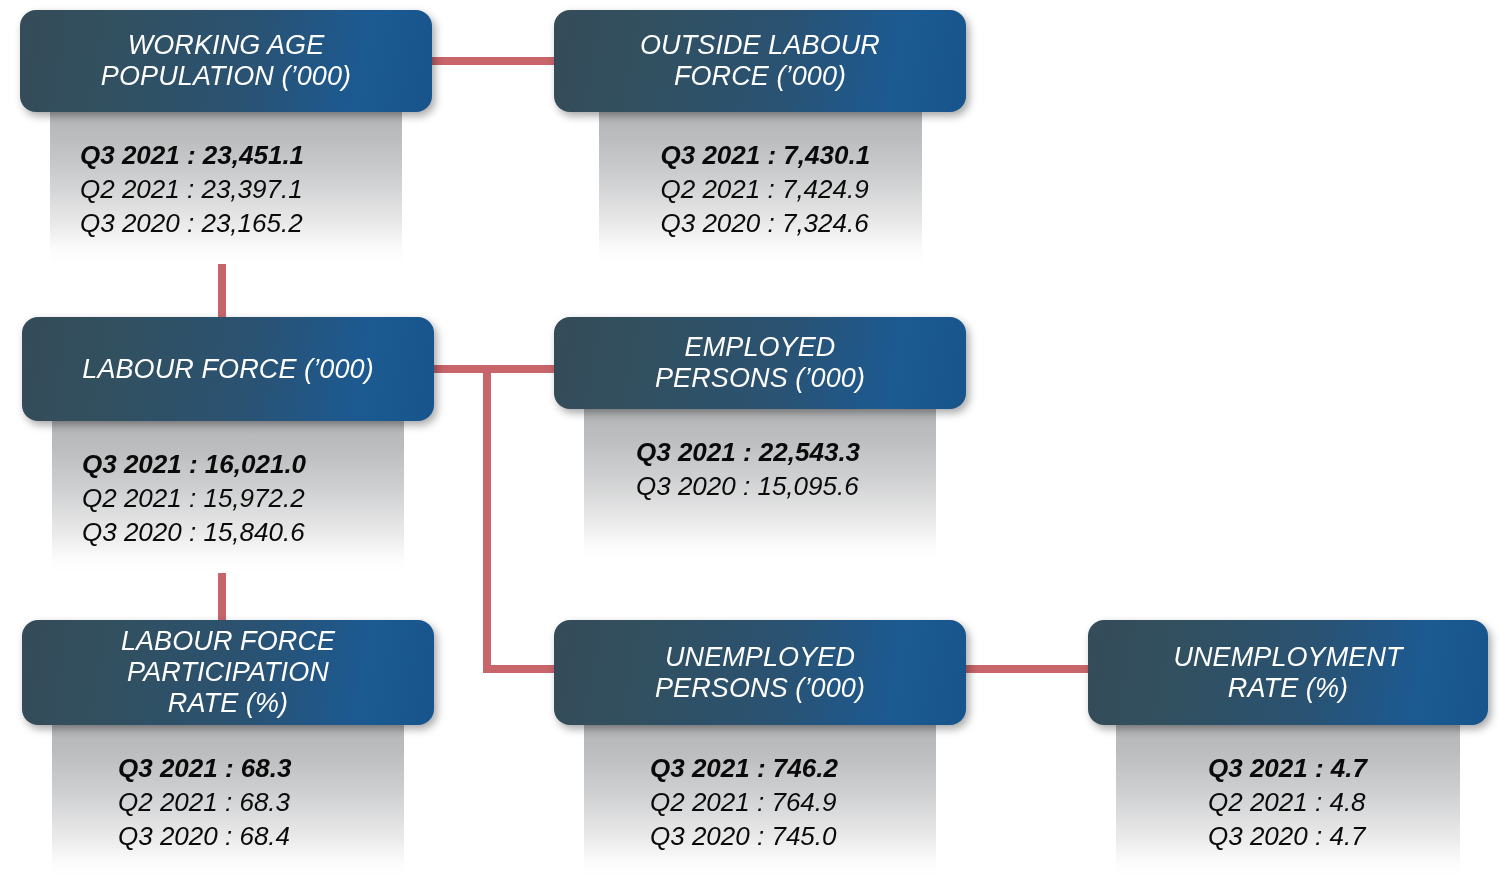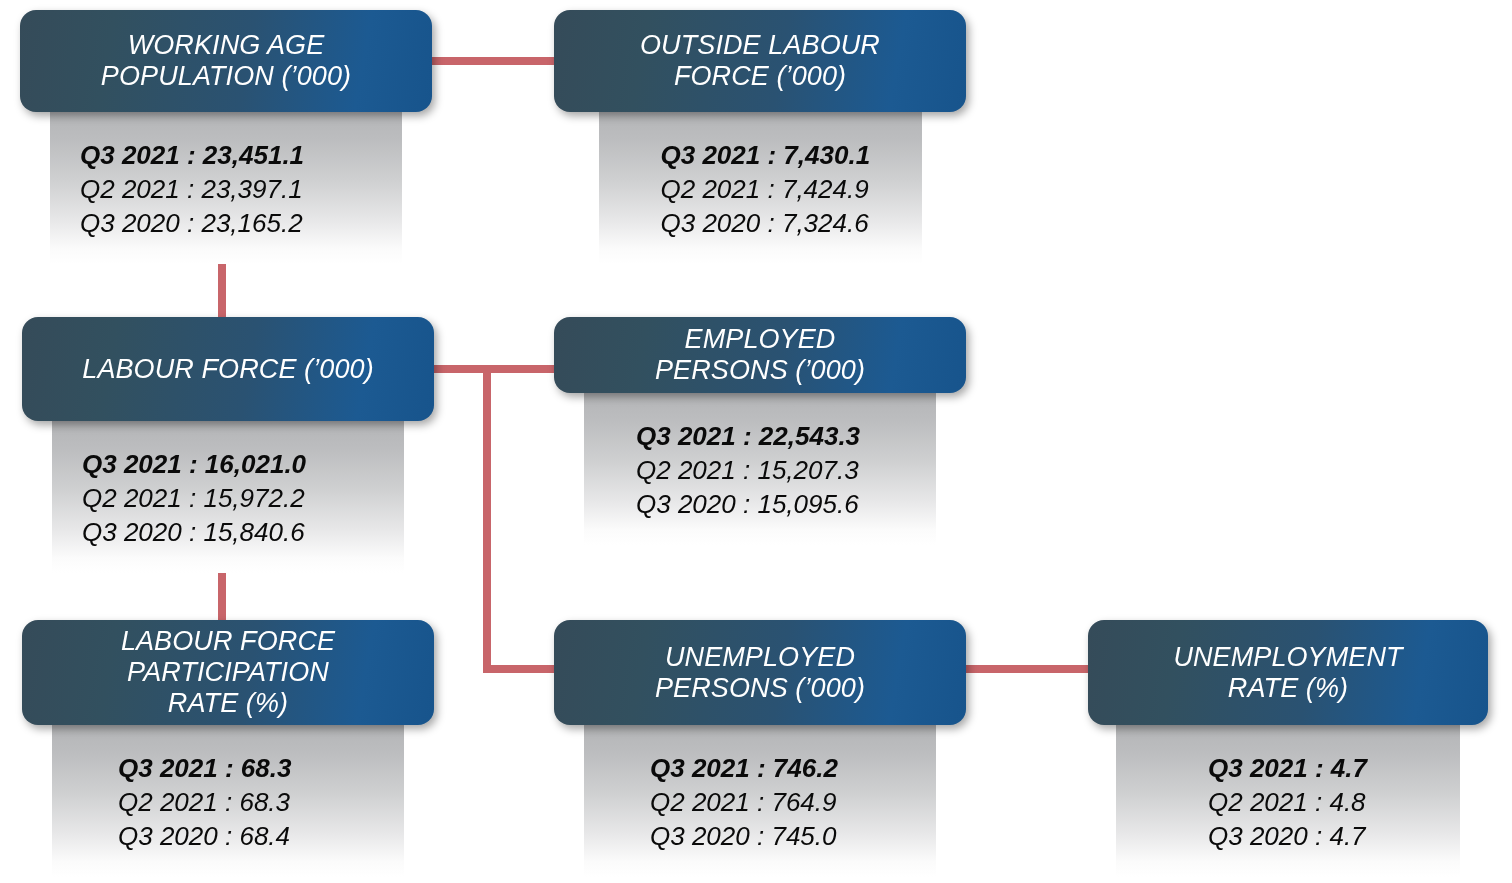--- a/index.html
+++ b/index.html
@@ -106,29 +106,28 @@
       </span>
     </div>
     <div class="card-body" style="width:352px;height:152px;padding-left:30px;">
       <div class="row primary">Q3 2021 : 16,021.0</div>
       <div class="row">Q2 2021 : 15,972.2</div>
       <div class="row">Q3 2020 : 15,840.6</div>
     </div>
   </div>
 
   <div class="card" style="left:554px;top:317px;width:412px;">
-    <div class="card-head" style="height:76px;align-items:center;">
+    <div class="card-head" style="height:92px;align-items:center;">
       <span>
         <span>EMPLOYED</span>
         <span>PERSONS (’000)</span>
       </span>
     </div>
     <div class="card-body" style="width:352px;height:152px;padding-left:52px;">
       <div class="row primary">Q3 2021 : 22,543.3</div>
-      <div class="row">Q2 2021 : 15,207.3</div>
       <div class="row">Q3 2020 : 15,095.6</div>
     </div>
   </div>
 
   <div class="card" style="left:22px;top:620px;width:412px;">
     <div class="card-head" style="height:105px;">
       <span>
         <span>LABOUR FORCE</span>
         <span>PARTICIPATION</span>
         <span>RATE (%)</span>

